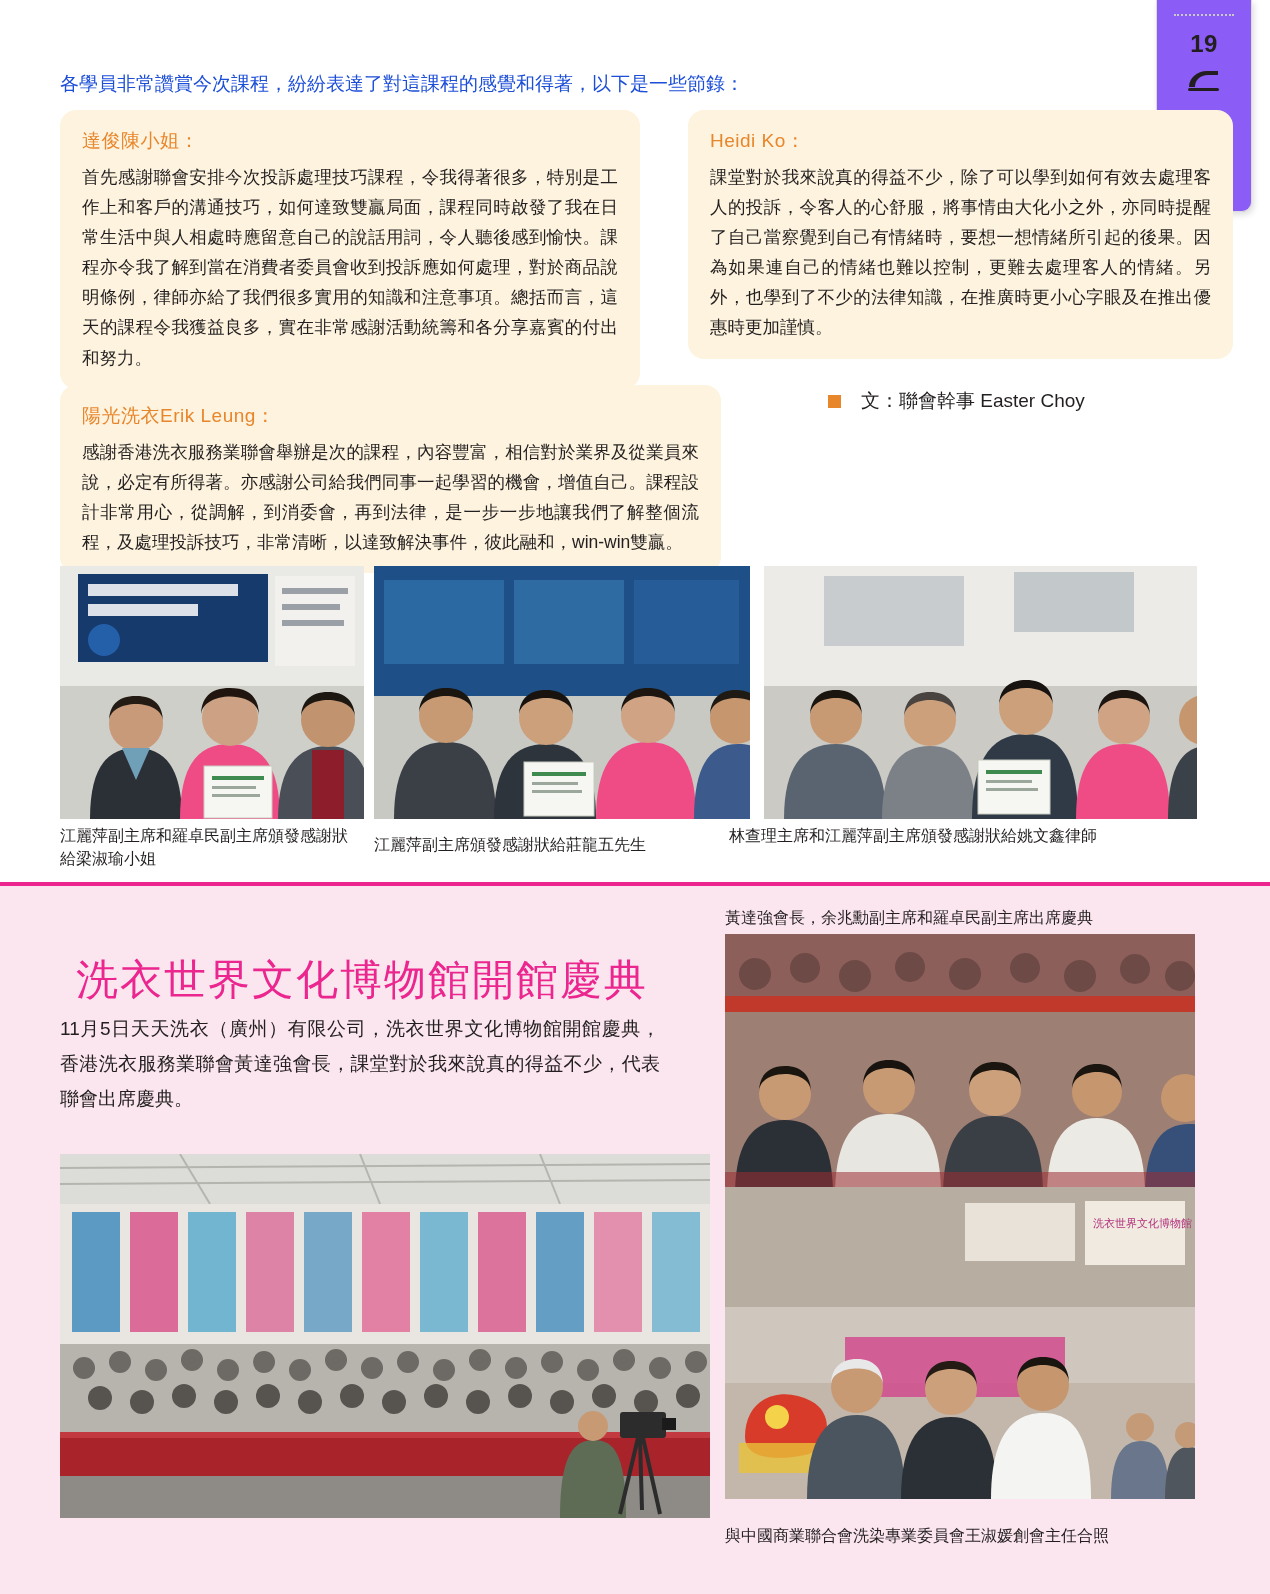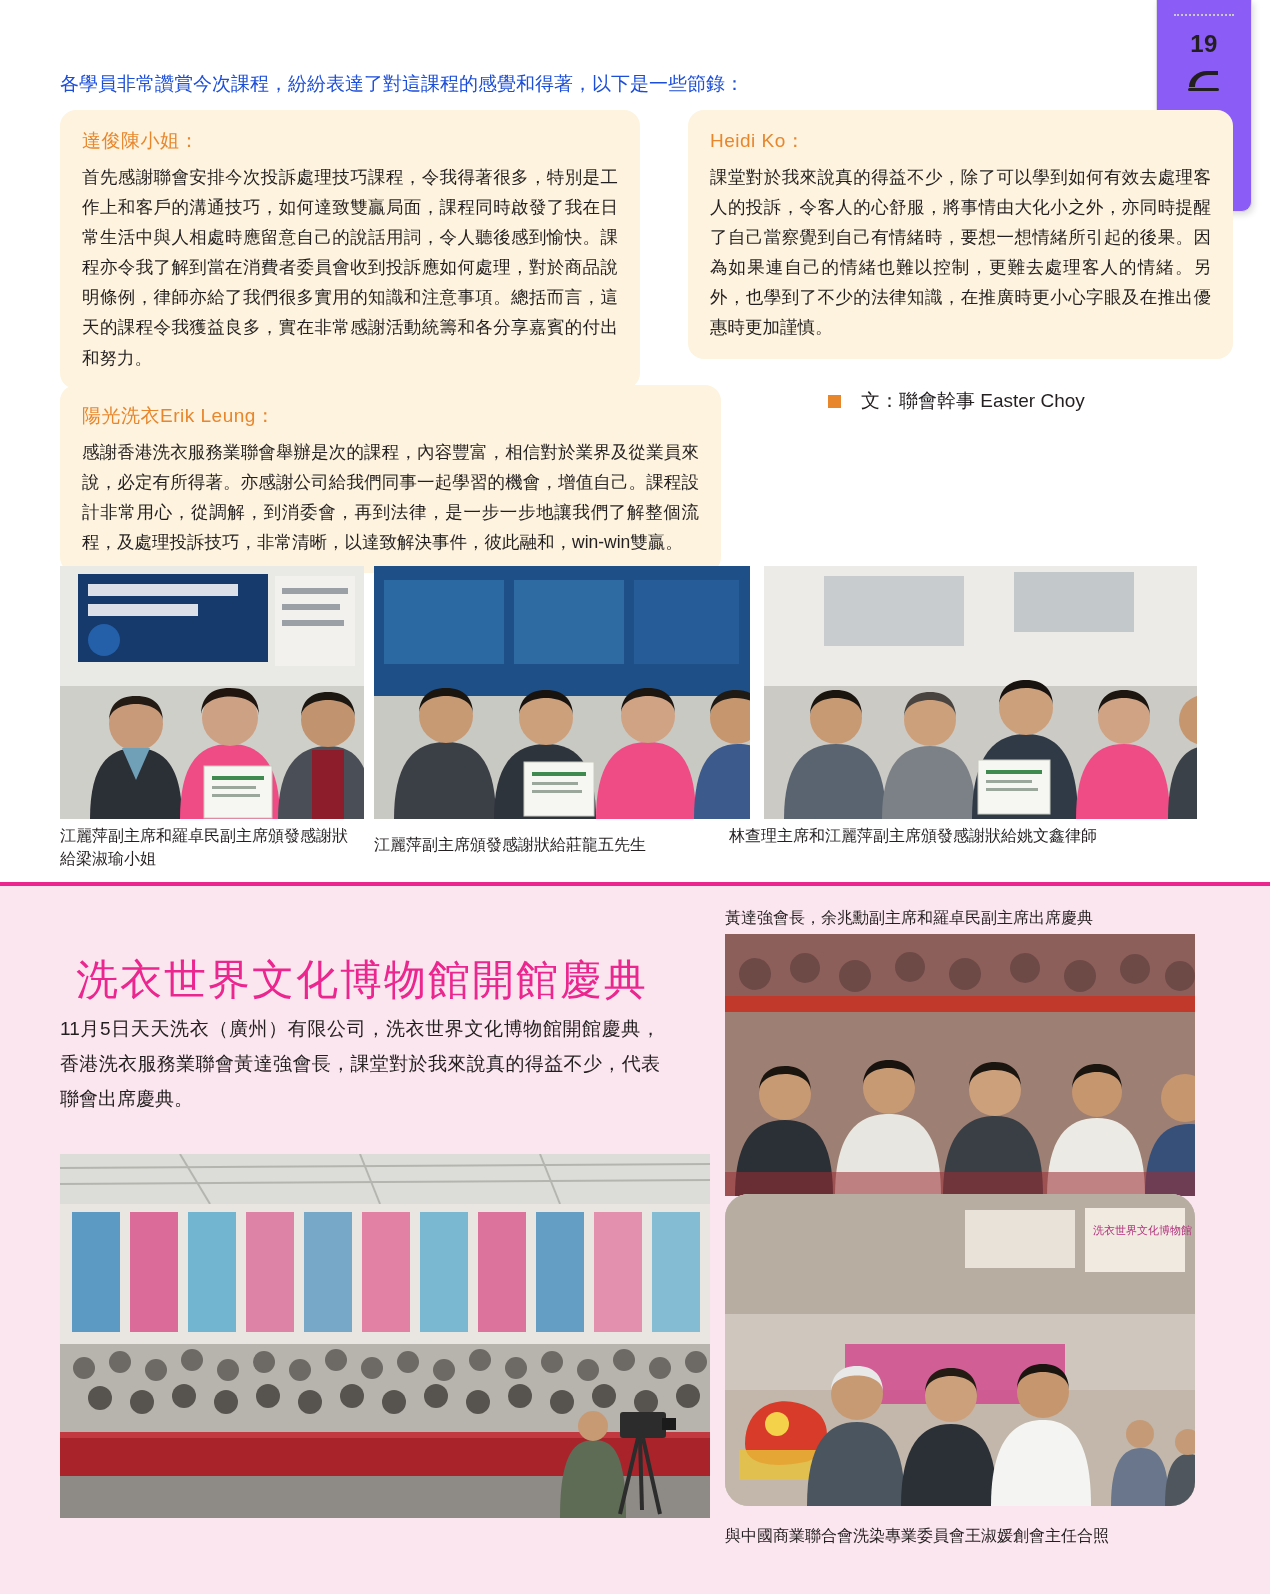--- a/index.html
+++ b/index.html
@@ -325,21 +325,21 @@
         <path d="M322 262 C322 204 342 184 372 184 C402 184 420 204 420 262 Z" fill="#eceae4"></path>
         <circle cx="372" cy="158" r="25" fill="#c6966f"></circle>
         <path d="M347 156 C347 132 397 132 397 156 C397 140 388 130 372 130 C356 130 347 140 347 156 Z" fill="#1b1510"></path>
         <path d="M420 262 C420 208 438 190 464 190 C490 190 504 208 504 262 Z" fill="#37507a"></path>
         <circle cx="460" cy="164" r="24" fill="#c6966f"></circle>
       </g>
       <rect x="0" y="238" width="470" height="24" fill="#9c2b33" opacity="0.55"></rect>
     </svg>
   </div>
 
-  <div class="photo" style="left:725px; top:308px; width:470px; height:312px;border-radius:24px;">
+  <div class="photo" style="left:725px; top:301px; width:470px; height:312px;">
     <svg width="470" height="312" viewBox="0 0 470 312" preserveAspectRatio="none">
       <rect width="470" height="312" fill="#cfc7bd"></rect>
       <rect x="0" y="0" width="470" height="120" fill="#b8ada1"></rect>
       <rect x="240" y="16" width="110" height="58" fill="#e8e2d8"></rect>
       <rect x="360" y="14" width="100" height="64" fill="#f0eae0"></rect>
       <text x="368" y="40" font-family="sans-serif" font-size="11" fill="#b3337e">洗衣世界文化博物館</text>
       <rect x="0" y="196" width="470" height="116" fill="#c2b7aa"></rect>
 
       <path d="M20 250 C20 210 56 198 86 214 C110 226 106 262 80 268 C50 274 20 272 20 250 Z" fill="#d83b2a"></path>
       <circle cx="52" cy="230" r="12" fill="#f4d24a"></circle>

